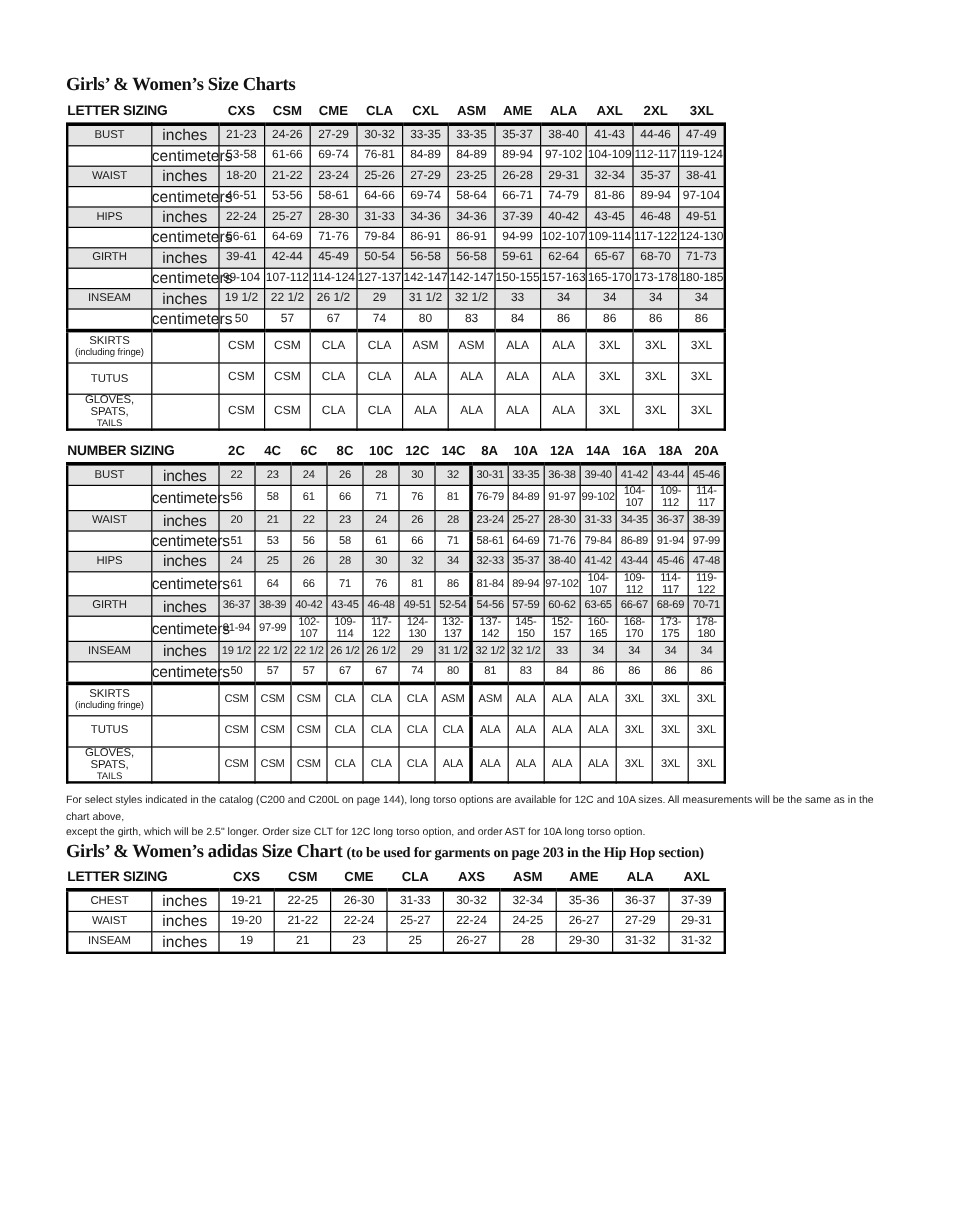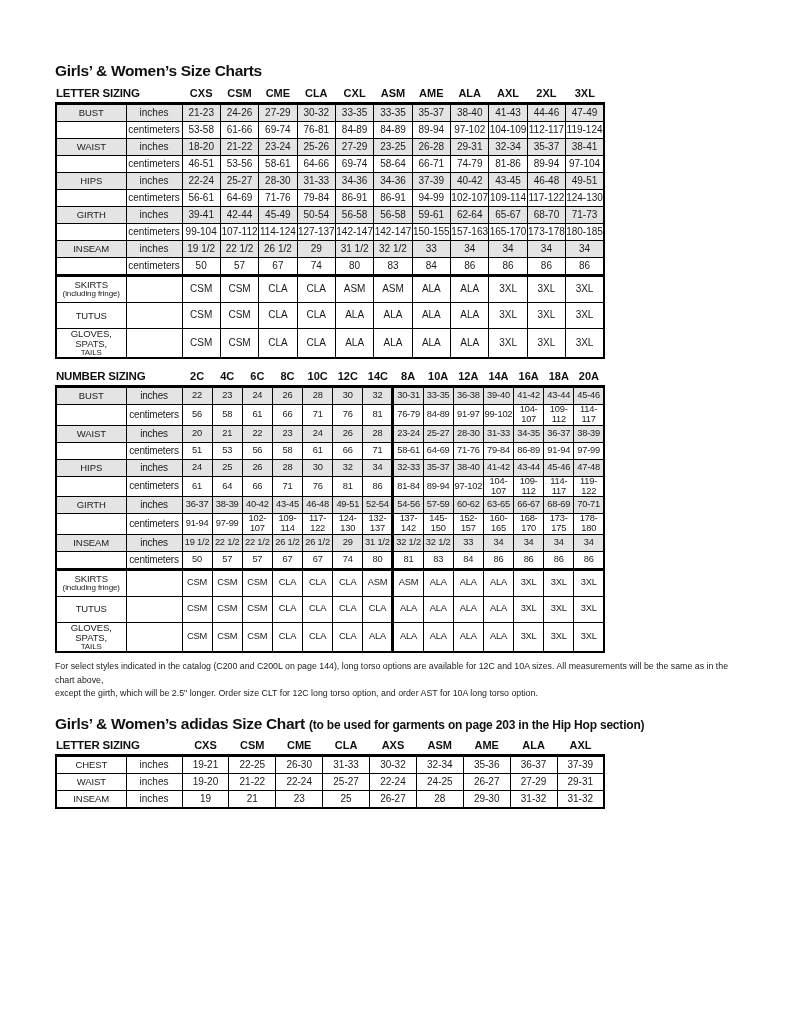--- a/index.html
+++ b/index.html
@@ -4,21 +4,21 @@
 <style>
   html,body{margin:0;padding:0;}
   body{
     width:796px;height:1024px;background:#ffffff;
     font-family:"Liberation Sans",sans-serif;color:#1a1a1a;
     overflow:hidden;
   }
   .page{padding:62px 51px 0 55px;}
   .doc-title{
     font-size:15.5px;font-weight:700;letter-spacing:-0.3px;
-    margin:0 0 5px 0;color:#111;
+    margin:0 0 5px 0;color:#111;font-family:Liberation Serif, serif;
   }
   .doc-title .sub{font-size:12px;letter-spacing:-0.2px;}
   .size-table{
     border-collapse:collapse;table-layout:fixed;width:550px;
   }
   .size-table th{
     border:none;border-bottom:3px solid #000;
     font-size:11px;font-weight:700;text-align:center;
     padding:2px 0 3px 0;color:#111;
   }
@@ -28,27 +28,27 @@
     border:1px solid #000;
     font-size:10px;text-align:center;vertical-align:middle;
     height:16px;padding:0;line-height:1.05;color:#1a1a1a;
   }
   .size-table.cols-14 td{font-size:9.3px;letter-spacing:-0.2px;}
   .size-table tr.shaded td{background:#e4e4e4;}
   .size-table tr.section-top td{border-top:3px solid #000;}
   .size-table tr.tall td{height:25px;}
   .size-table td.lbl{font-size:9.5px;letter-spacing:-0.1px;}
   .size-table td.lbl .sublbl{font-size:8px;}
-  .size-table td.unit{font-size:10px;}
+  .size-table td.unit{font-size:13px;}
   .size-table td.heavy-left{border-left:3px solid #000;}
   #table-number{margin-top:9px;}
   .note{margin-top:7px;width:690px;}
   .note-title{font-size:10px;font-weight:700;text-decoration:underline;color:#111;}
   .note-line{font-size:8.8px;line-height:1.55;color:#222;}
-  .adidas-title{margin-top:14px;margin-bottom:4px;}
+  .adidas-title{margin-bottom:4px;}
   #table-adidas{margin-top:0;}
 </style>
 </head>
 <body>
 
 <div class="page">
 
   <h1 class="doc-title">Girls’ &amp; Women’s Size Charts</h1>
 
   <div id="table-letter">

